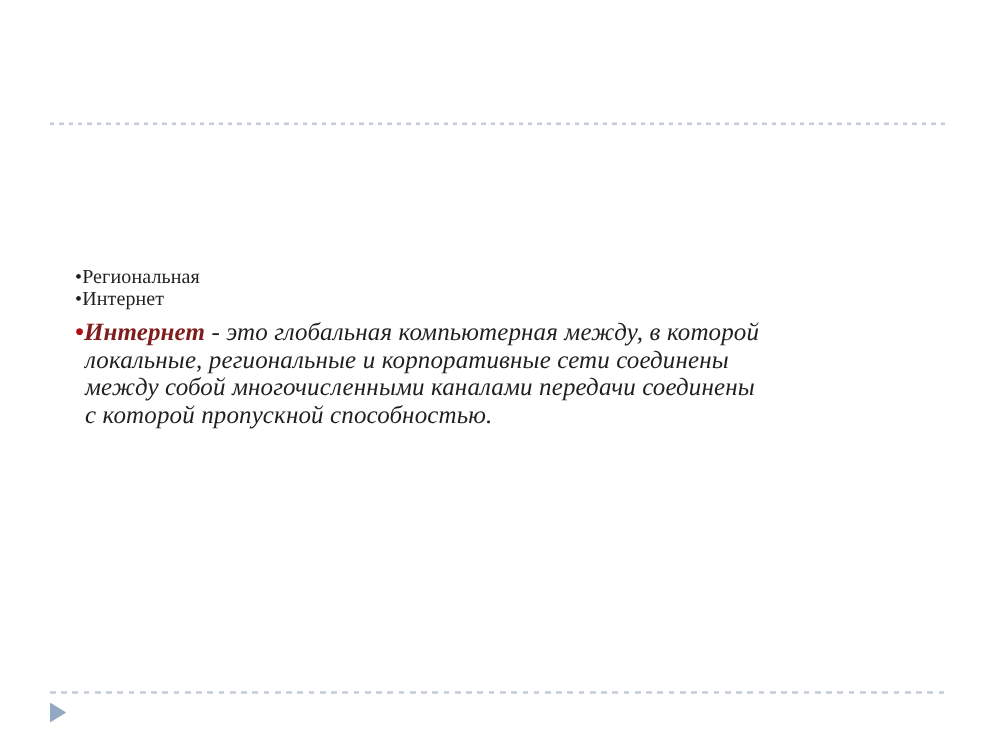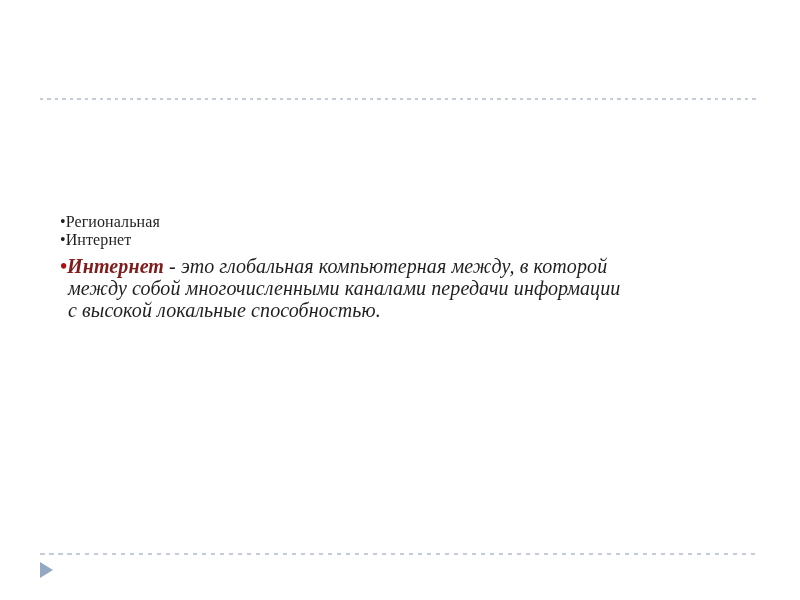--- a/index.html
+++ b/index.html
@@ -86,22 +86,23 @@
 
   <div class="content">
 
     <ul class="plain-list">
       <li><span>•</span><span>Региональная</span></li>
       <li><span>•</span><span>Интернет</span></li>
     </ul>
 
     <div class="para">
       <div class="pline"><span class="bullet-red">•</span><span class="term">Интернет</span><span> - это глобальная компьютерная между, в которой</span></div>
-      <div class="pline wrapped">между собой многочисленными каналами передачи информации</div>
-      <div class="pline wrapped">с высокой локальные способностью.</div>
+      <div class="pline wrapped">локальные, региональные и корпоративные сети соединены</div>
+      <div class="pline wrapped">между собой многочисленными каналами передачи соединены</div>
+      <div class="pline wrapped">с которой пропускной способностью.</div>
     </div>
 
   </div>
 
   <div class="divider bottom"></div>
 
   <svg class="nav-arrow" viewBox="0 0 13 16" xmlns="http://www.w3.org/2000/svg">
     <polygon points="0,0 13,8 0,16" fill="#93a9c3"></polygon>
   </svg>
 

